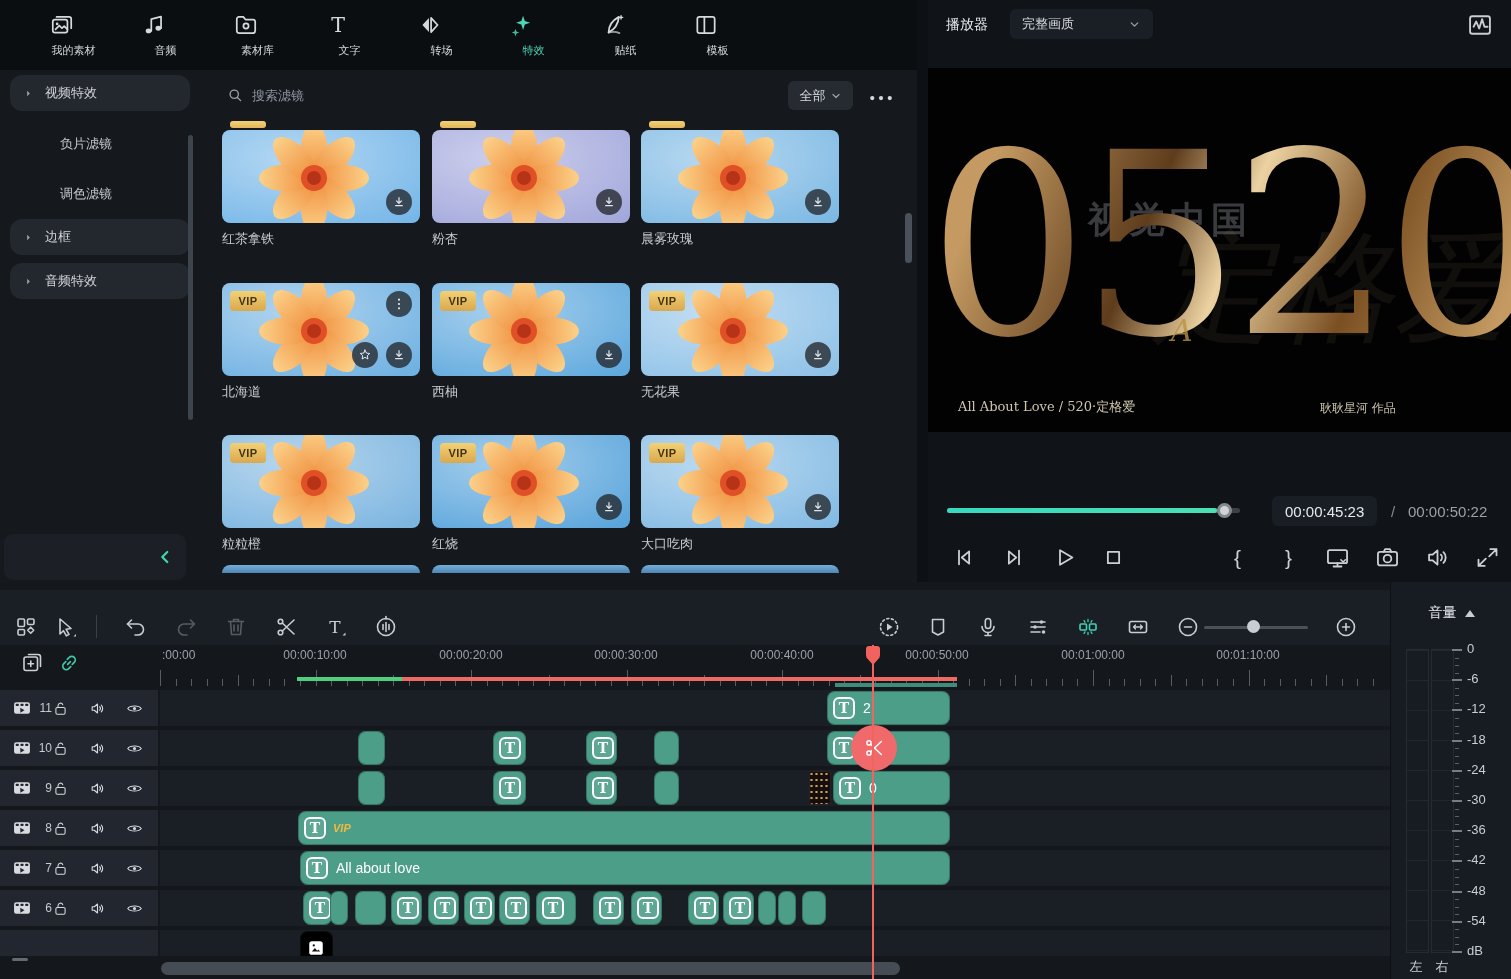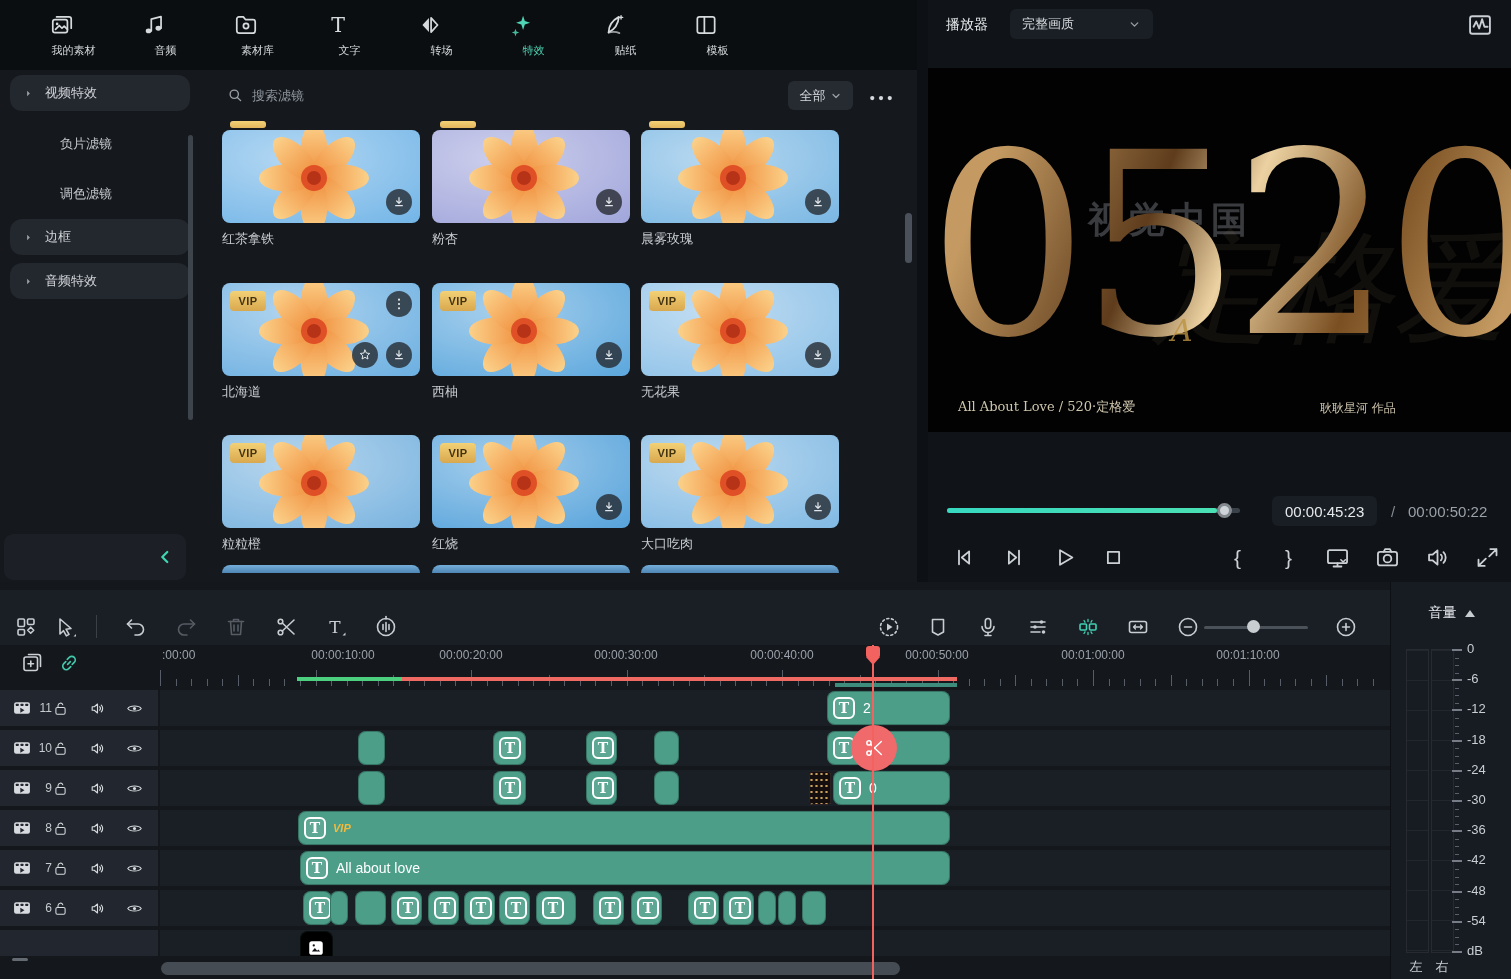--- a/index.html
+++ b/index.html
@@ -739,21 +739,21 @@
     <span class="hdr-ic" style="left:58px;top:70px;width:22px;height:22px;color:#43c8aa;">
       <svg viewBox="0 0 24 24" fill="none" stroke="currentColor" stroke-width="1.8" stroke-linecap="round" stroke-linejoin="round">
           <path d="M10.5 13.5l3-3"></path>
           <path d="M8.5 10.5l-2.2 2.2a3.8 3.8 0 0 0 5.4 5.4l2.2-2.2"></path>
           <path d="M15.5 13.5l2.2-2.2a3.8 3.8 0 0 0-5.4-5.4l-2.2 2.2"></path>
         </svg>
     </span>
 
     <div class="ruler" id="ruler">
         <span class="r-label" style="left: 2px;">:00:00</span>
-        <span class="r-label" style="left: 155px; transform: translateX(-50%); margin-left: 28px;">00:00:10:00</span>
+        <span class="r-label" style="left: 155px; transform: translateX(-50%);">00:00:10:00</span>
         <span class="r-label" style="left: 311px; transform: translateX(-50%);">00:00:20:00</span>
         <span class="r-label" style="left: 466px; transform: translateX(-50%);">00:00:30:00</span>
         <span class="r-label" style="left: 622px; transform: translateX(-50%);">00:00:40:00</span>
         <span class="r-label" style="left: 777px; transform: translateX(-50%);">00:00:50:00</span>
         <span class="r-label" style="left: 933px; transform: translateX(-50%);">00:01:00:00</span>
         <span class="r-label" style="left: 1088px; transform: translateX(-50%);">00:01:10:00</span>
         <div class="r-tick" style="left: 0px; height: 16px;"></div>
         <div class="r-tick" style="left: 15.55px; height: 7px;"></div>
         <div class="r-tick" style="left: 31.1px; height: 7px;"></div>
         <div class="r-tick" style="left: 46.65px; height: 7px;"></div>

